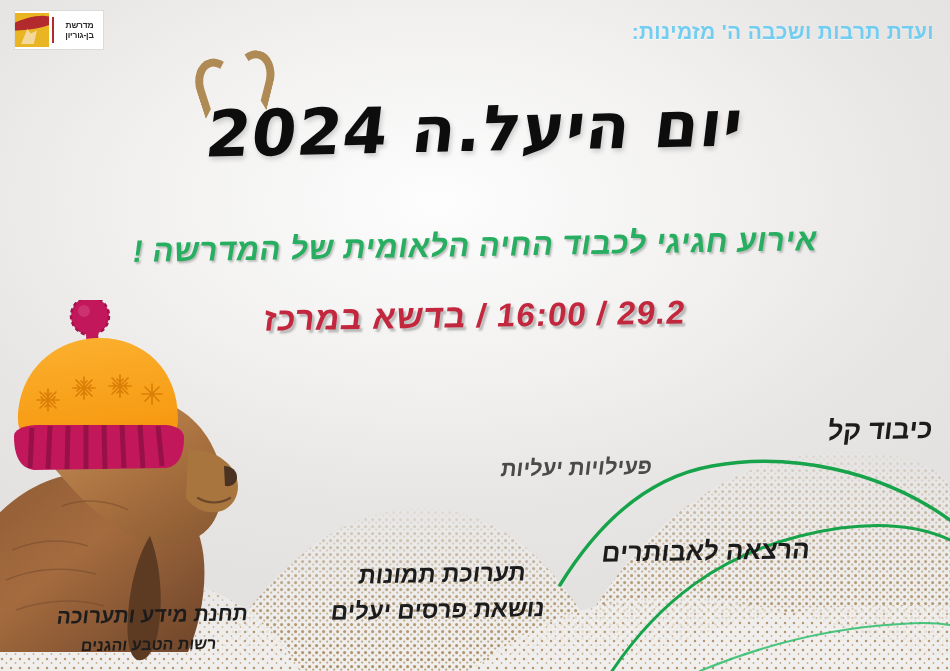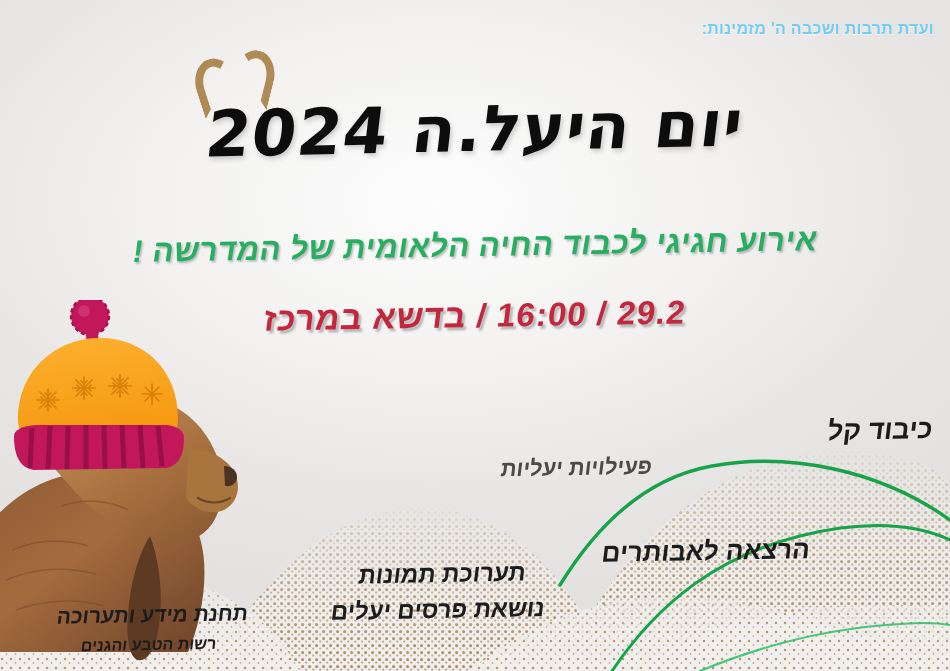--- a/index.html
+++ b/index.html
@@ -36,21 +36,21 @@
   }
   #logo .lmark:after{
     content:"";position:absolute;left:6px;top:16px;width:16px;height:15px;
     background:#f4d79a;
     clip-path:polygon(0 100%,40% 0,60% 30%,100% 10%,80% 100%);
   }
 
   
   #invite{
     position:absolute;right:16px;top:20px;
-    font-size:16px;font-weight:bold;color:#72cdf0;
+    font-size:21px;font-weight:bold;color:#72cdf0;
     letter-spacing:.3px;white-space:nowrap;
     text-shadow:0 1px 0 rgba(255,255,255,.6);
   }
 
   
   #title-wrap{
     position:absolute;left:0;right:0;top:92px;text-align:center;
     pointer-events:none;
   }
   #title{
@@ -109,20 +109,28 @@
   #f-info .sub{display:block;font-size:16px;}
 
   
   #ibex{position:absolute;left:-8px;top:300px;width:262px;height:371px;}
 </style>
 </head>
 <body>
 
 <div id="poster">
 
+  <div id="logo">
+    <div class="ltext">
+      <div>מדרשת</div>
+      <div>בן-גוריון</div>
+    </div>
+    <div class="lbar"></div>
+    <div class="lmark"></div>
+  </div>
 
   <div id="invite">ועדת תרבות ושכבה ה' מזמינות:</div>
 
   <svg id="dunes" viewBox="0 0 950 671" preserveAspectRatio="none">
     <defs>
       <pattern id="sandDots" width="7" height="7" patternUnits="userSpaceOnUse">
         <rect width="7" height="7" fill="#f0efee"></rect>
         <circle cx="1.6" cy="1.6" r="1.55" fill="#ad8f64"></circle>
         <circle cx="5.2" cy="4.6" r="1.15" fill="#c0a57e"></circle>
       </pattern>

